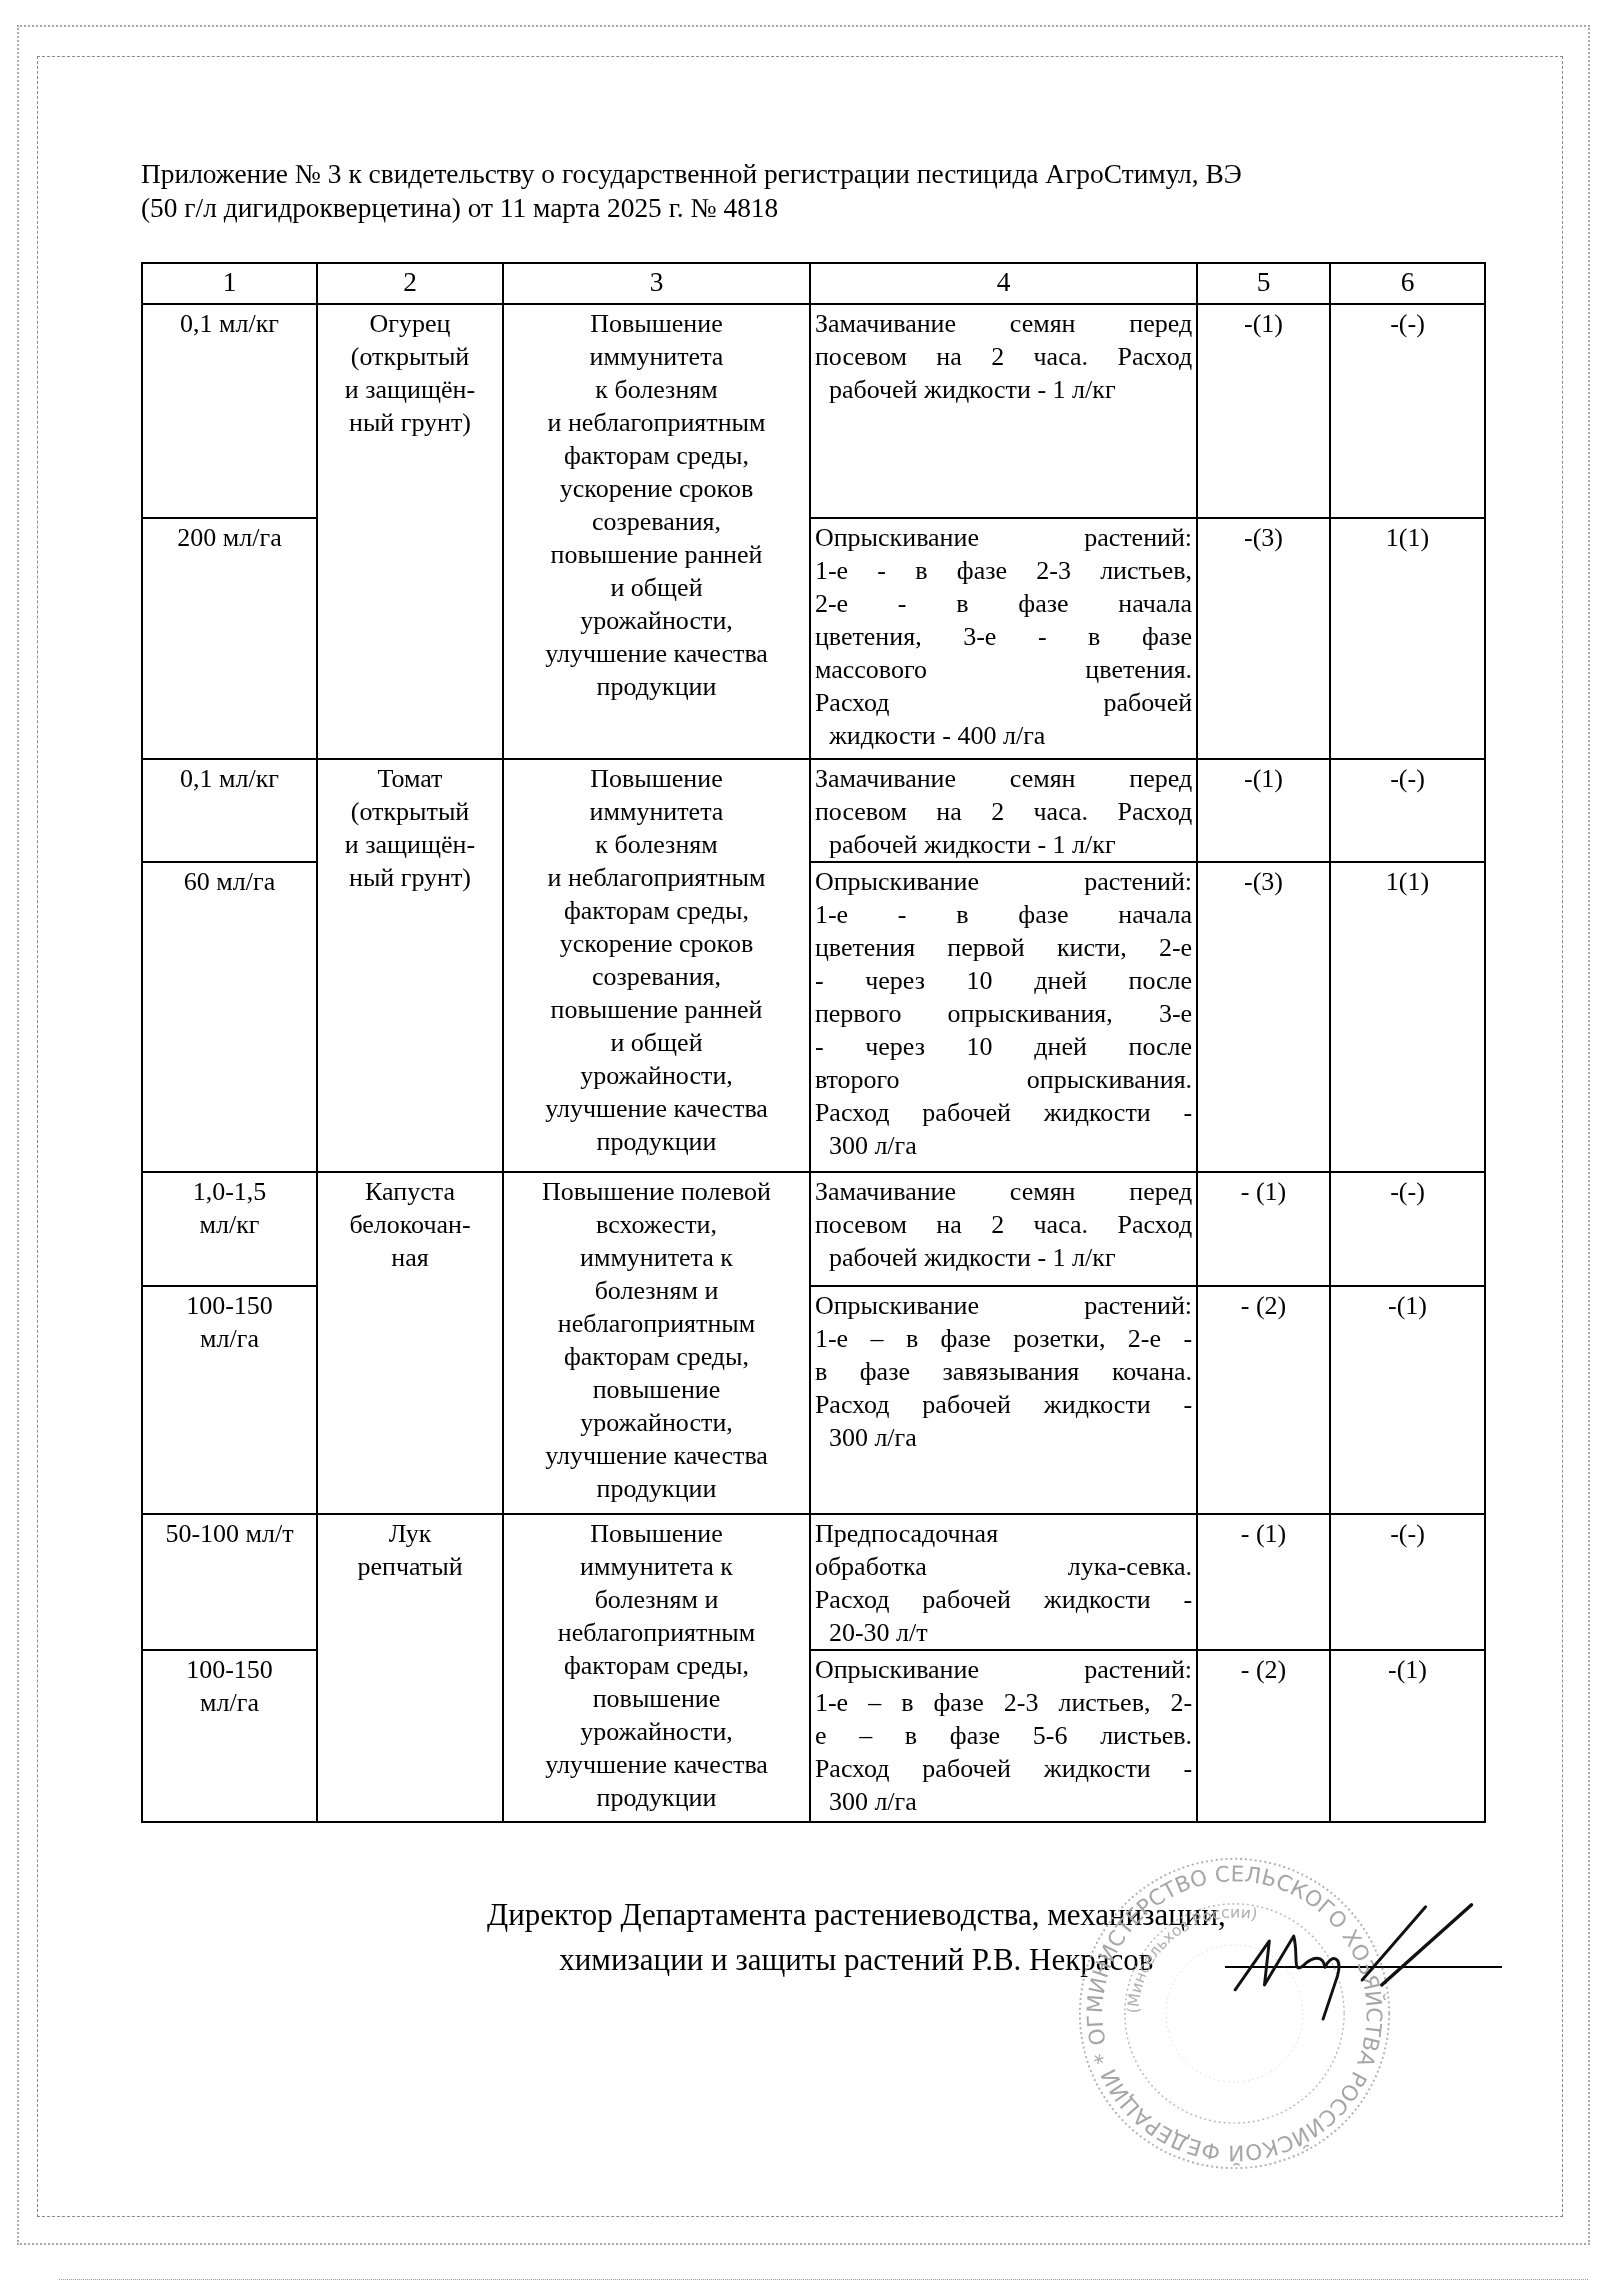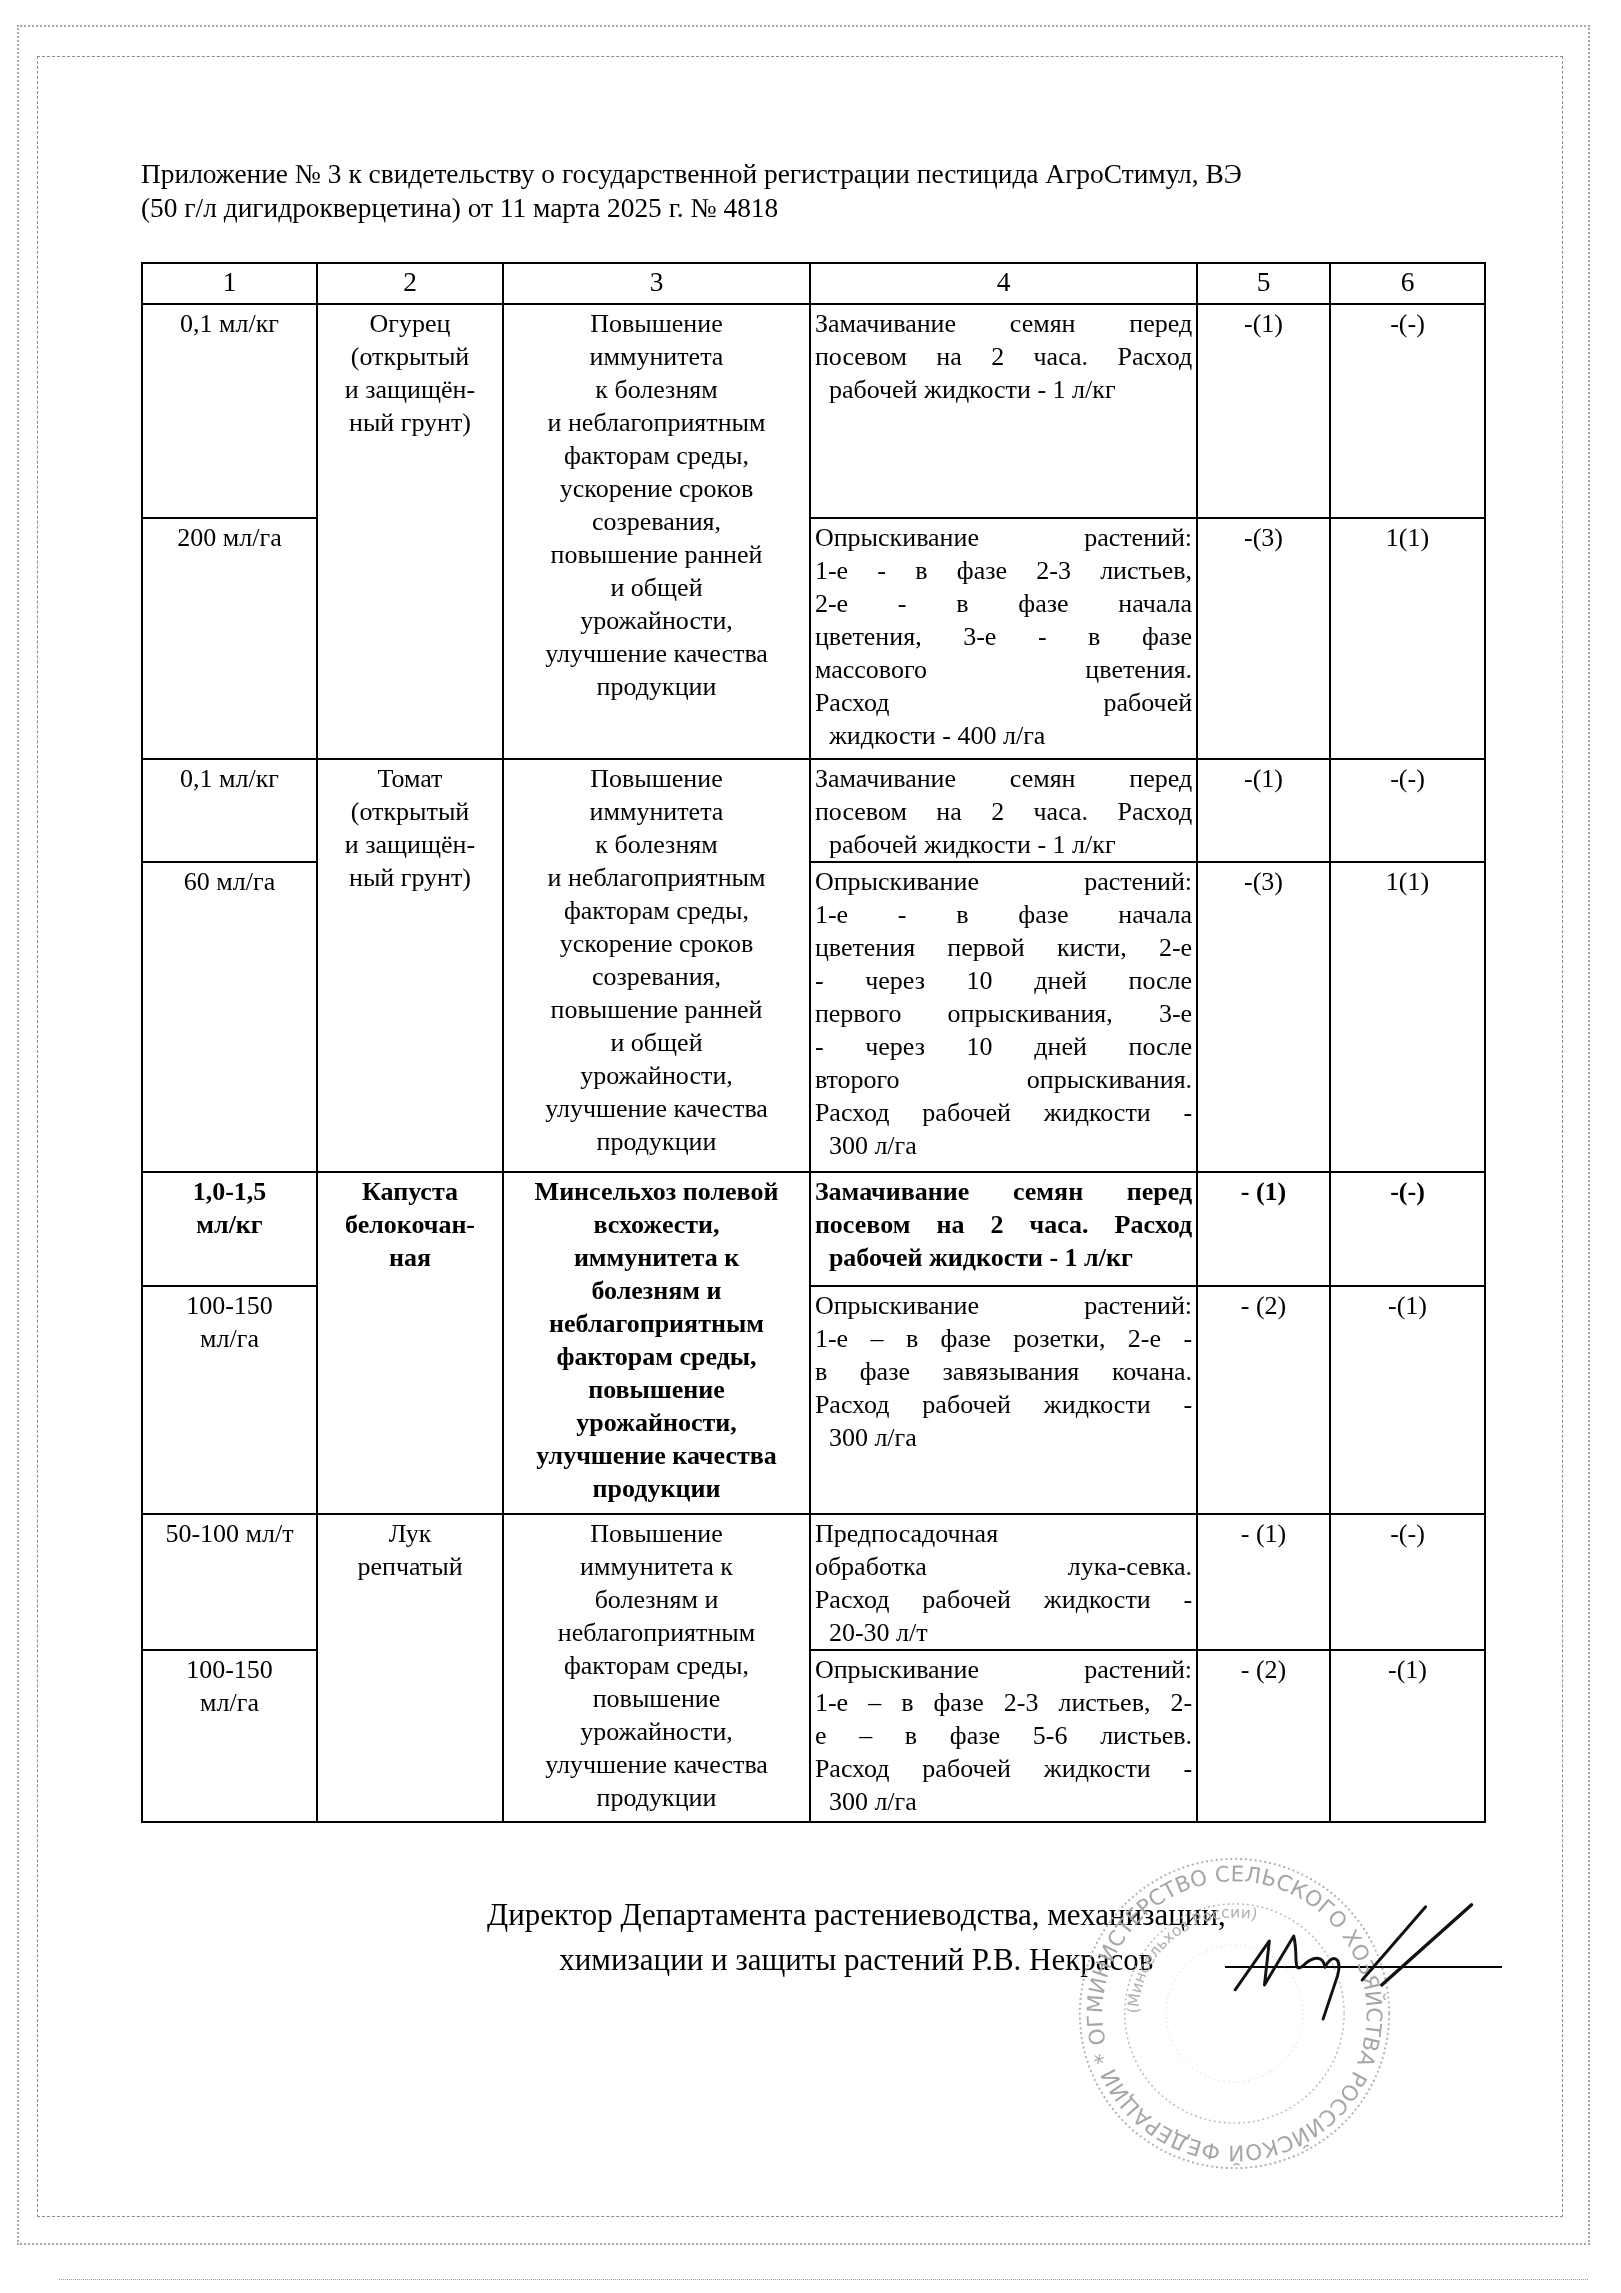--- a/index.html
+++ b/index.html
@@ -150,32 +150,32 @@
           <span>- через 10 дней после</span>
           <span>первого опрыскивания, 3-е</span>
           <span>- через 10 дней после</span>
           <span>второго опрыскивания.</span>
           <span>Расход рабочей жидкости -</span>
           <span class="last">300 л/га</span>
         </td>
         <td class="c">-(3)</td>
         <td class="c">1(1)</td>
       </tr>
-      <tr style="height: 114px; font-weight: bold;">
+      <tr style="height: 114px;">
         <td class="c lines">
           <span>1,0-1,5</span>
           <span>мл/кг</span>
         </td>
         <td class="c lines" rowspan="2">
           <span>Капуста</span>
           <span>белокочан-</span>
           <span>ная</span>
         </td>
         <td class="c lines" rowspan="2">
-          <span>Минсельхоз полевой</span>
+          <span>Повышение полевой</span>
           <span>всхожести,</span>
           <span>иммунитета к</span>
           <span>болезням и</span>
           <span>неблагоприятным</span>
           <span>факторам среды,</span>
           <span>повышение</span>
           <span>урожайности,</span>
           <span>улучшение качества</span>
           <span>продукции</span>
         </td>

